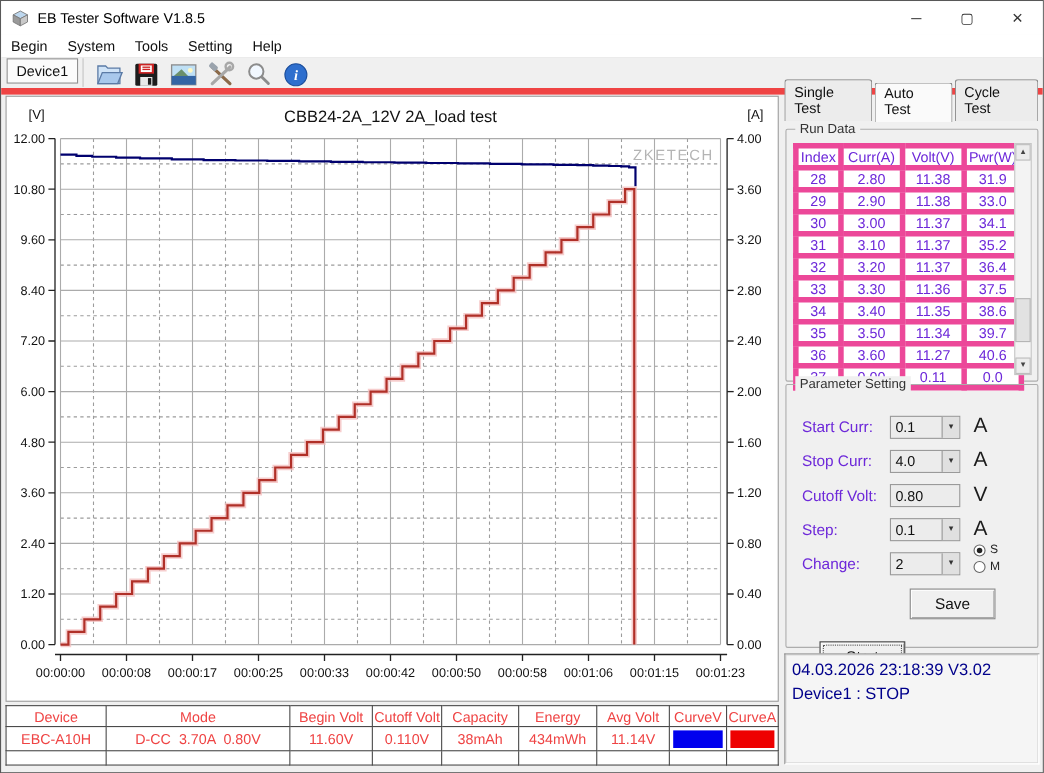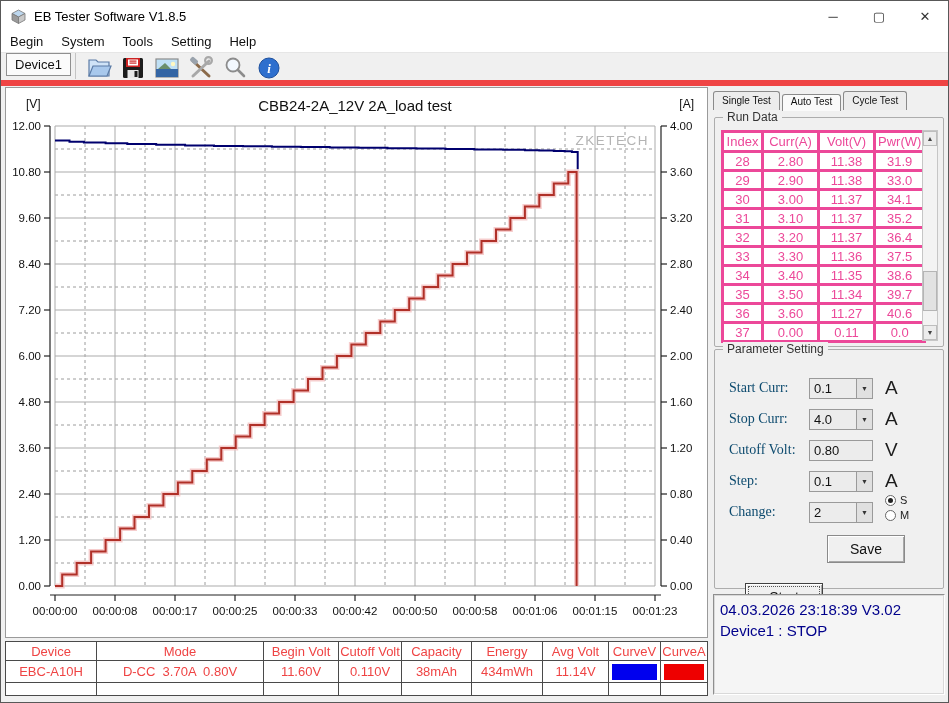--- a/index.html
+++ b/index.html
@@ -27,43 +27,43 @@
                  padding:3px 8px; color:#111; }
   .tb-sep { width:1px; height:26px; background:#c4c4c4; margin:0 6px 0 4px; }
   .tb-btn { width:34px; height:30px; display:flex; align-items:center; justify-content:center; }
   
   .chart-panel { position:absolute; left:4px; top:86px; width:703px; height:551px;
                  background:#ffffff; border:1px solid #9a9a9a; }
   .chart-panel svg { position:absolute; left:0; top:0; }
   
   .right-panel { position:absolute; left:712px; top:86px; width:233px; height:612px; }
   .tabstrip { position:absolute; left:0; top:1px; height:22px; display:flex; align-items:flex-end; }
-  .tab { font-size:10px; color:#111; padding:3px 8px 4px 8px; border:1px solid #8a8a8a;
+  .tab { font-size:13px; color:#111; padding:3px 8px 4px 8px; border:1px solid #8a8a8a;
          border-bottom:none; border-radius:3px 3px 0 0; background:#ececec; margin-right:2px; }
   .tab.active { background:#fafafa; padding-top:1px; position:relative; top:1px; }
   .groupbox { position:absolute; border:1px solid #adadad; border-radius:2px; }
   .groupbox > .gb-label { position:absolute; top:-8px; left:8px; background:#f0f0f0;
                           padding:0 4px; font-size:12px; color:#333; }
   
   .rd-table { position:absolute; left:6px; top:12px; border-collapse:collapse; background:#fff; }
-  .rd-table th, .rd-table td { border:3px solid #ec4899; font-weight:normal; font-size:13px;
-                               text-align:center; color:#ec4899; height:19px; padding:0 2px; }
+  .rd-table th, .rd-table td { border:5px solid #ec4899; font-weight:normal; font-size:13px;
+                               text-align:center; color:#6d28d9; height:19px; padding:0 2px; }
   .rd-table th { height:20px; }
   
   .sb { position:absolute; left:207px; top:12px; width:16px; height:211px; background:#f3f3f3;
         border:1px solid #c6c6c6; }
   .sb-btn { position:absolute; left:0; width:14px; height:15px; background:#ececec;
             border:1px solid #bdbdbd; font-size:7px; color:#444; display:flex;
             align-items:center; justify-content:center; }
   .sb-up { top:0; }  .sb-down { bottom:0; }
   .sb-thumb { position:absolute; left:0; width:14px; top:140px; height:40px; background:#e2e2e2;
               border:1px solid #b5b5b5; }
   
   .prow { position:absolute; height:24px; display:flex; align-items:center; }
-  .plabel { position:absolute; left:14px; font-size:14px; color:#0c4a6e;font-family:Liberation Serif, serif; }
+  .plabel { position:absolute; left:14px; font-size:14px; color:#6d28d9; }
   .pctrl  { position:absolute; left:94px; }
   .punit  { position:absolute; left:170px; font-size:19px; color:#1c1c1c; }
   .combo { width:64px; height:21px; border:1px solid #9a9a9a; background:#ececec;
            display:flex; align-items:center; }
   .combo .val { flex:1; padding-left:4px; font-size:13px; color:#111; }
   .combo .arrow-btn { width:16px; height:100%; background:#e0e0e0; border-left:1px solid #9a9a9a;
                       display:flex; align-items:center; justify-content:center;
                       font-size:7px; color:#333; }
   .textbox { width:64px; height:21px; border:1px solid #9a9a9a; background:#ececec;
              font-size:13px; color:#111; display:flex; align-items:center; padding-left:4px; }

